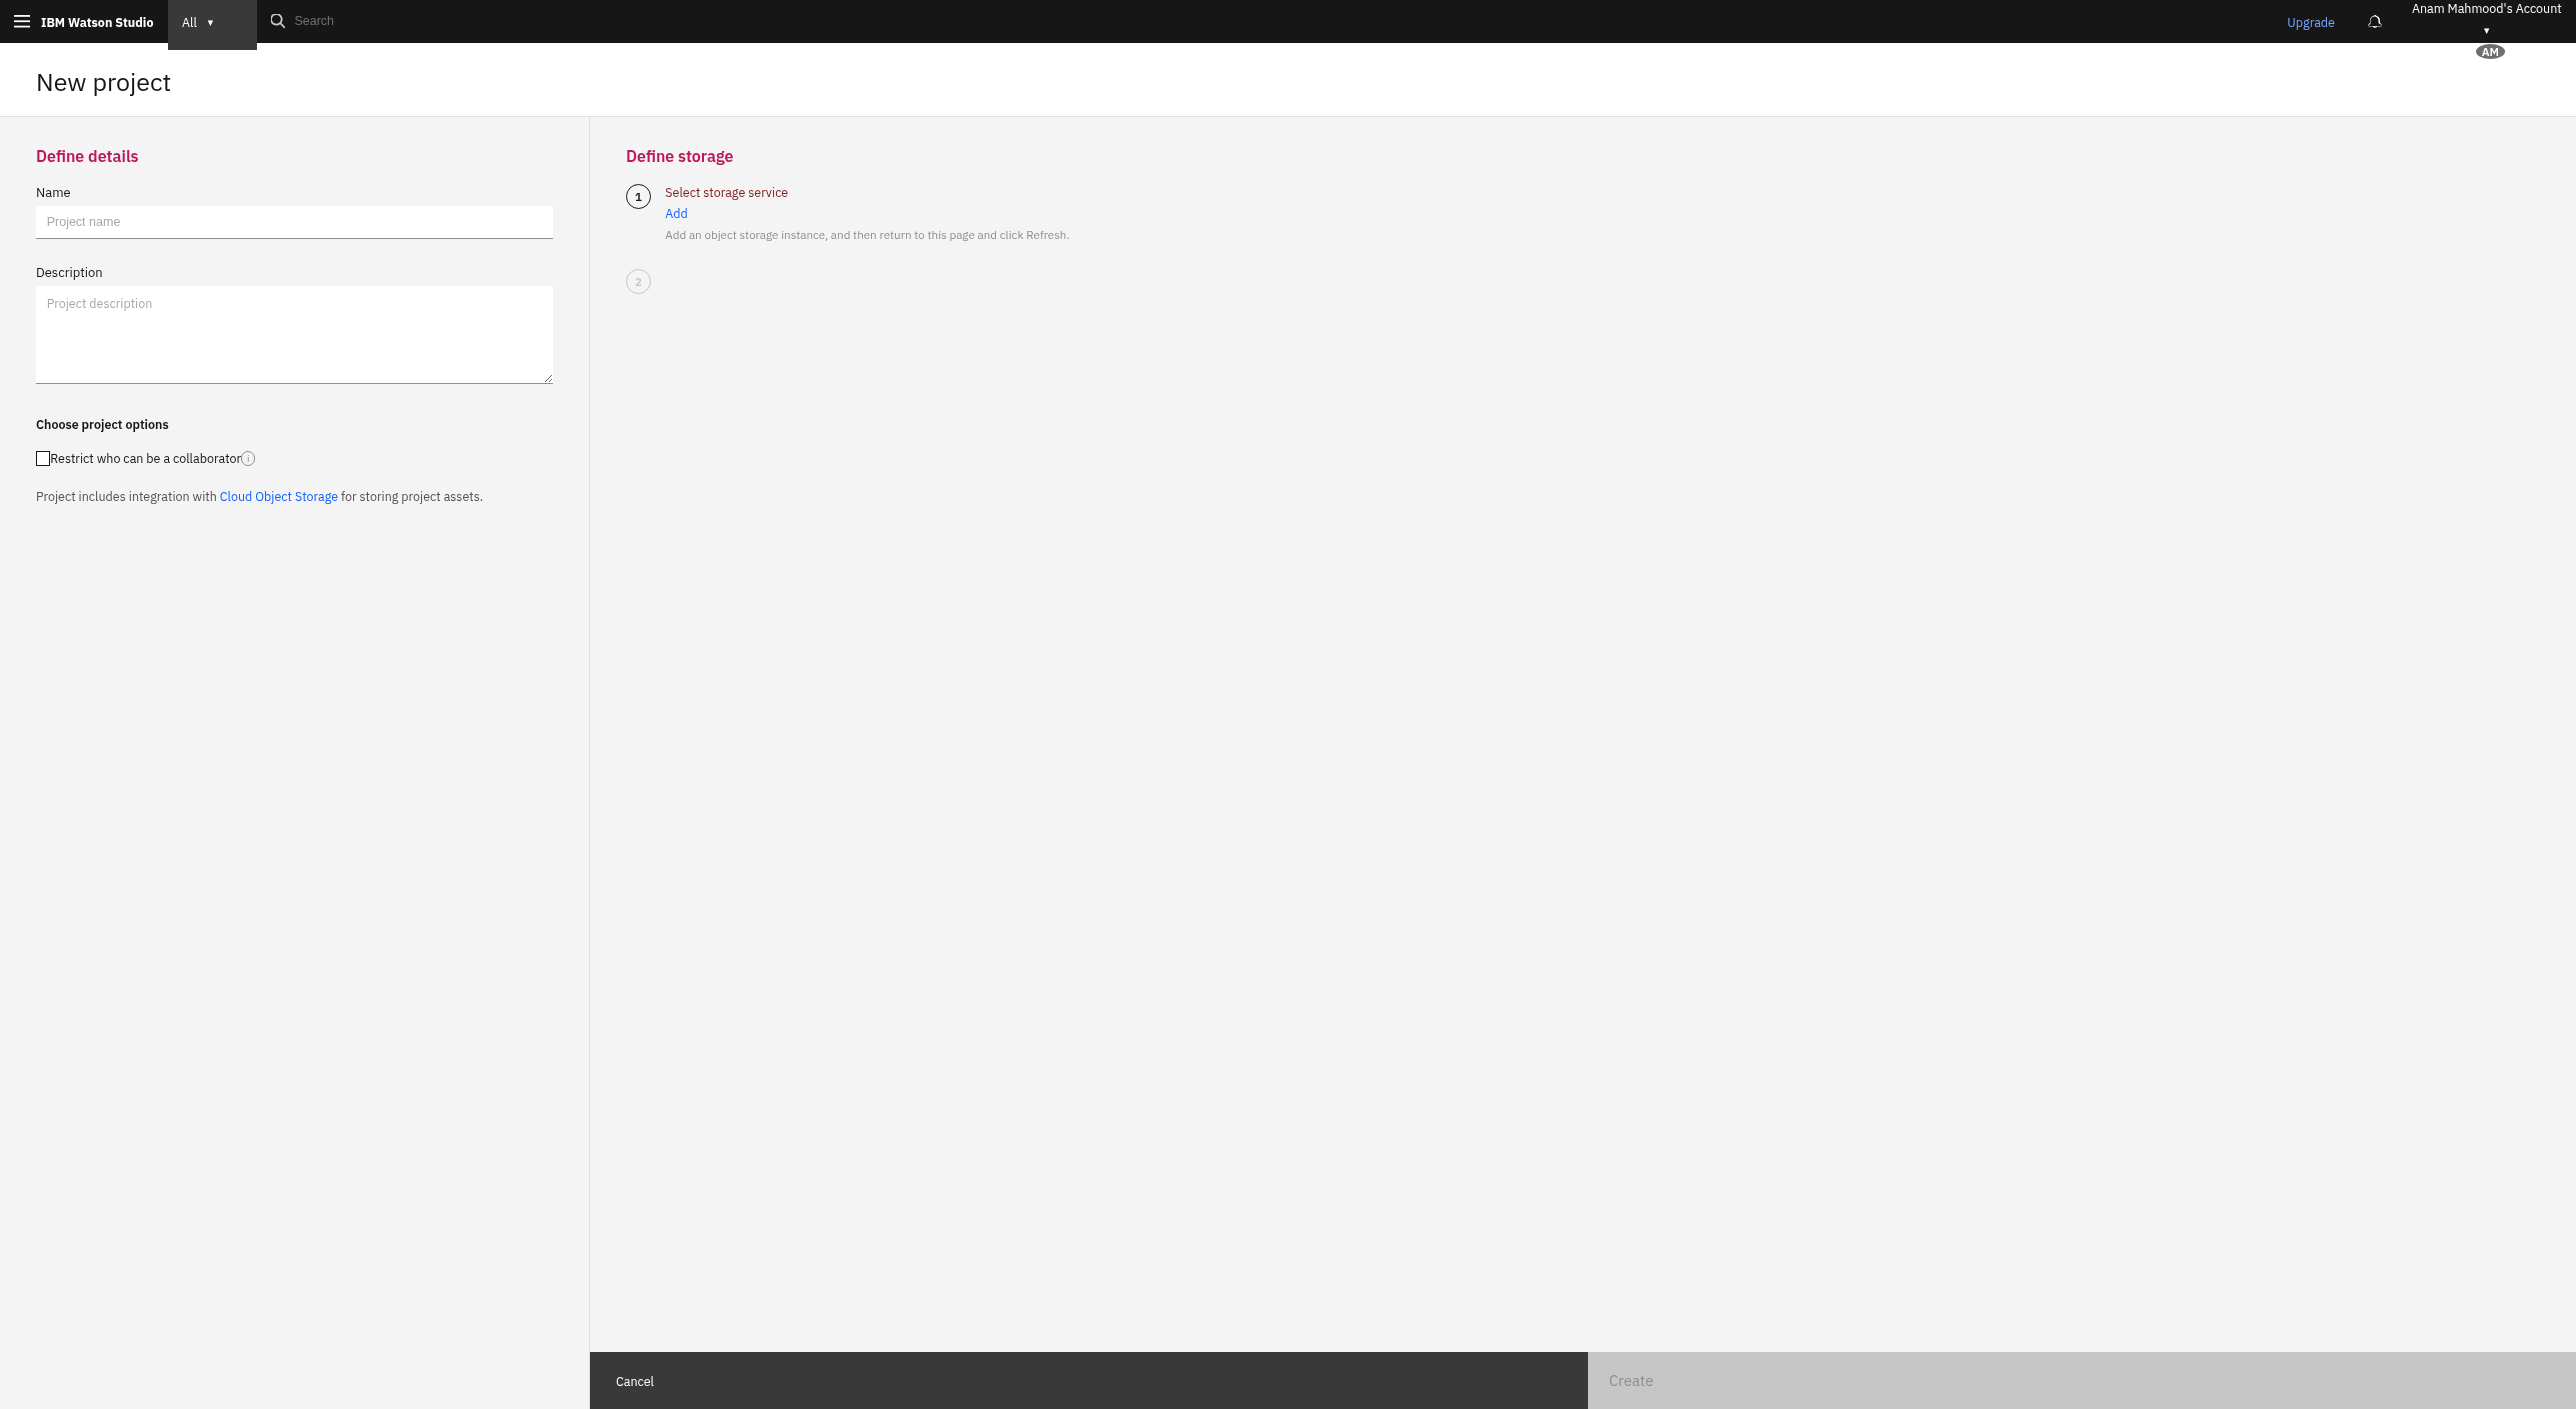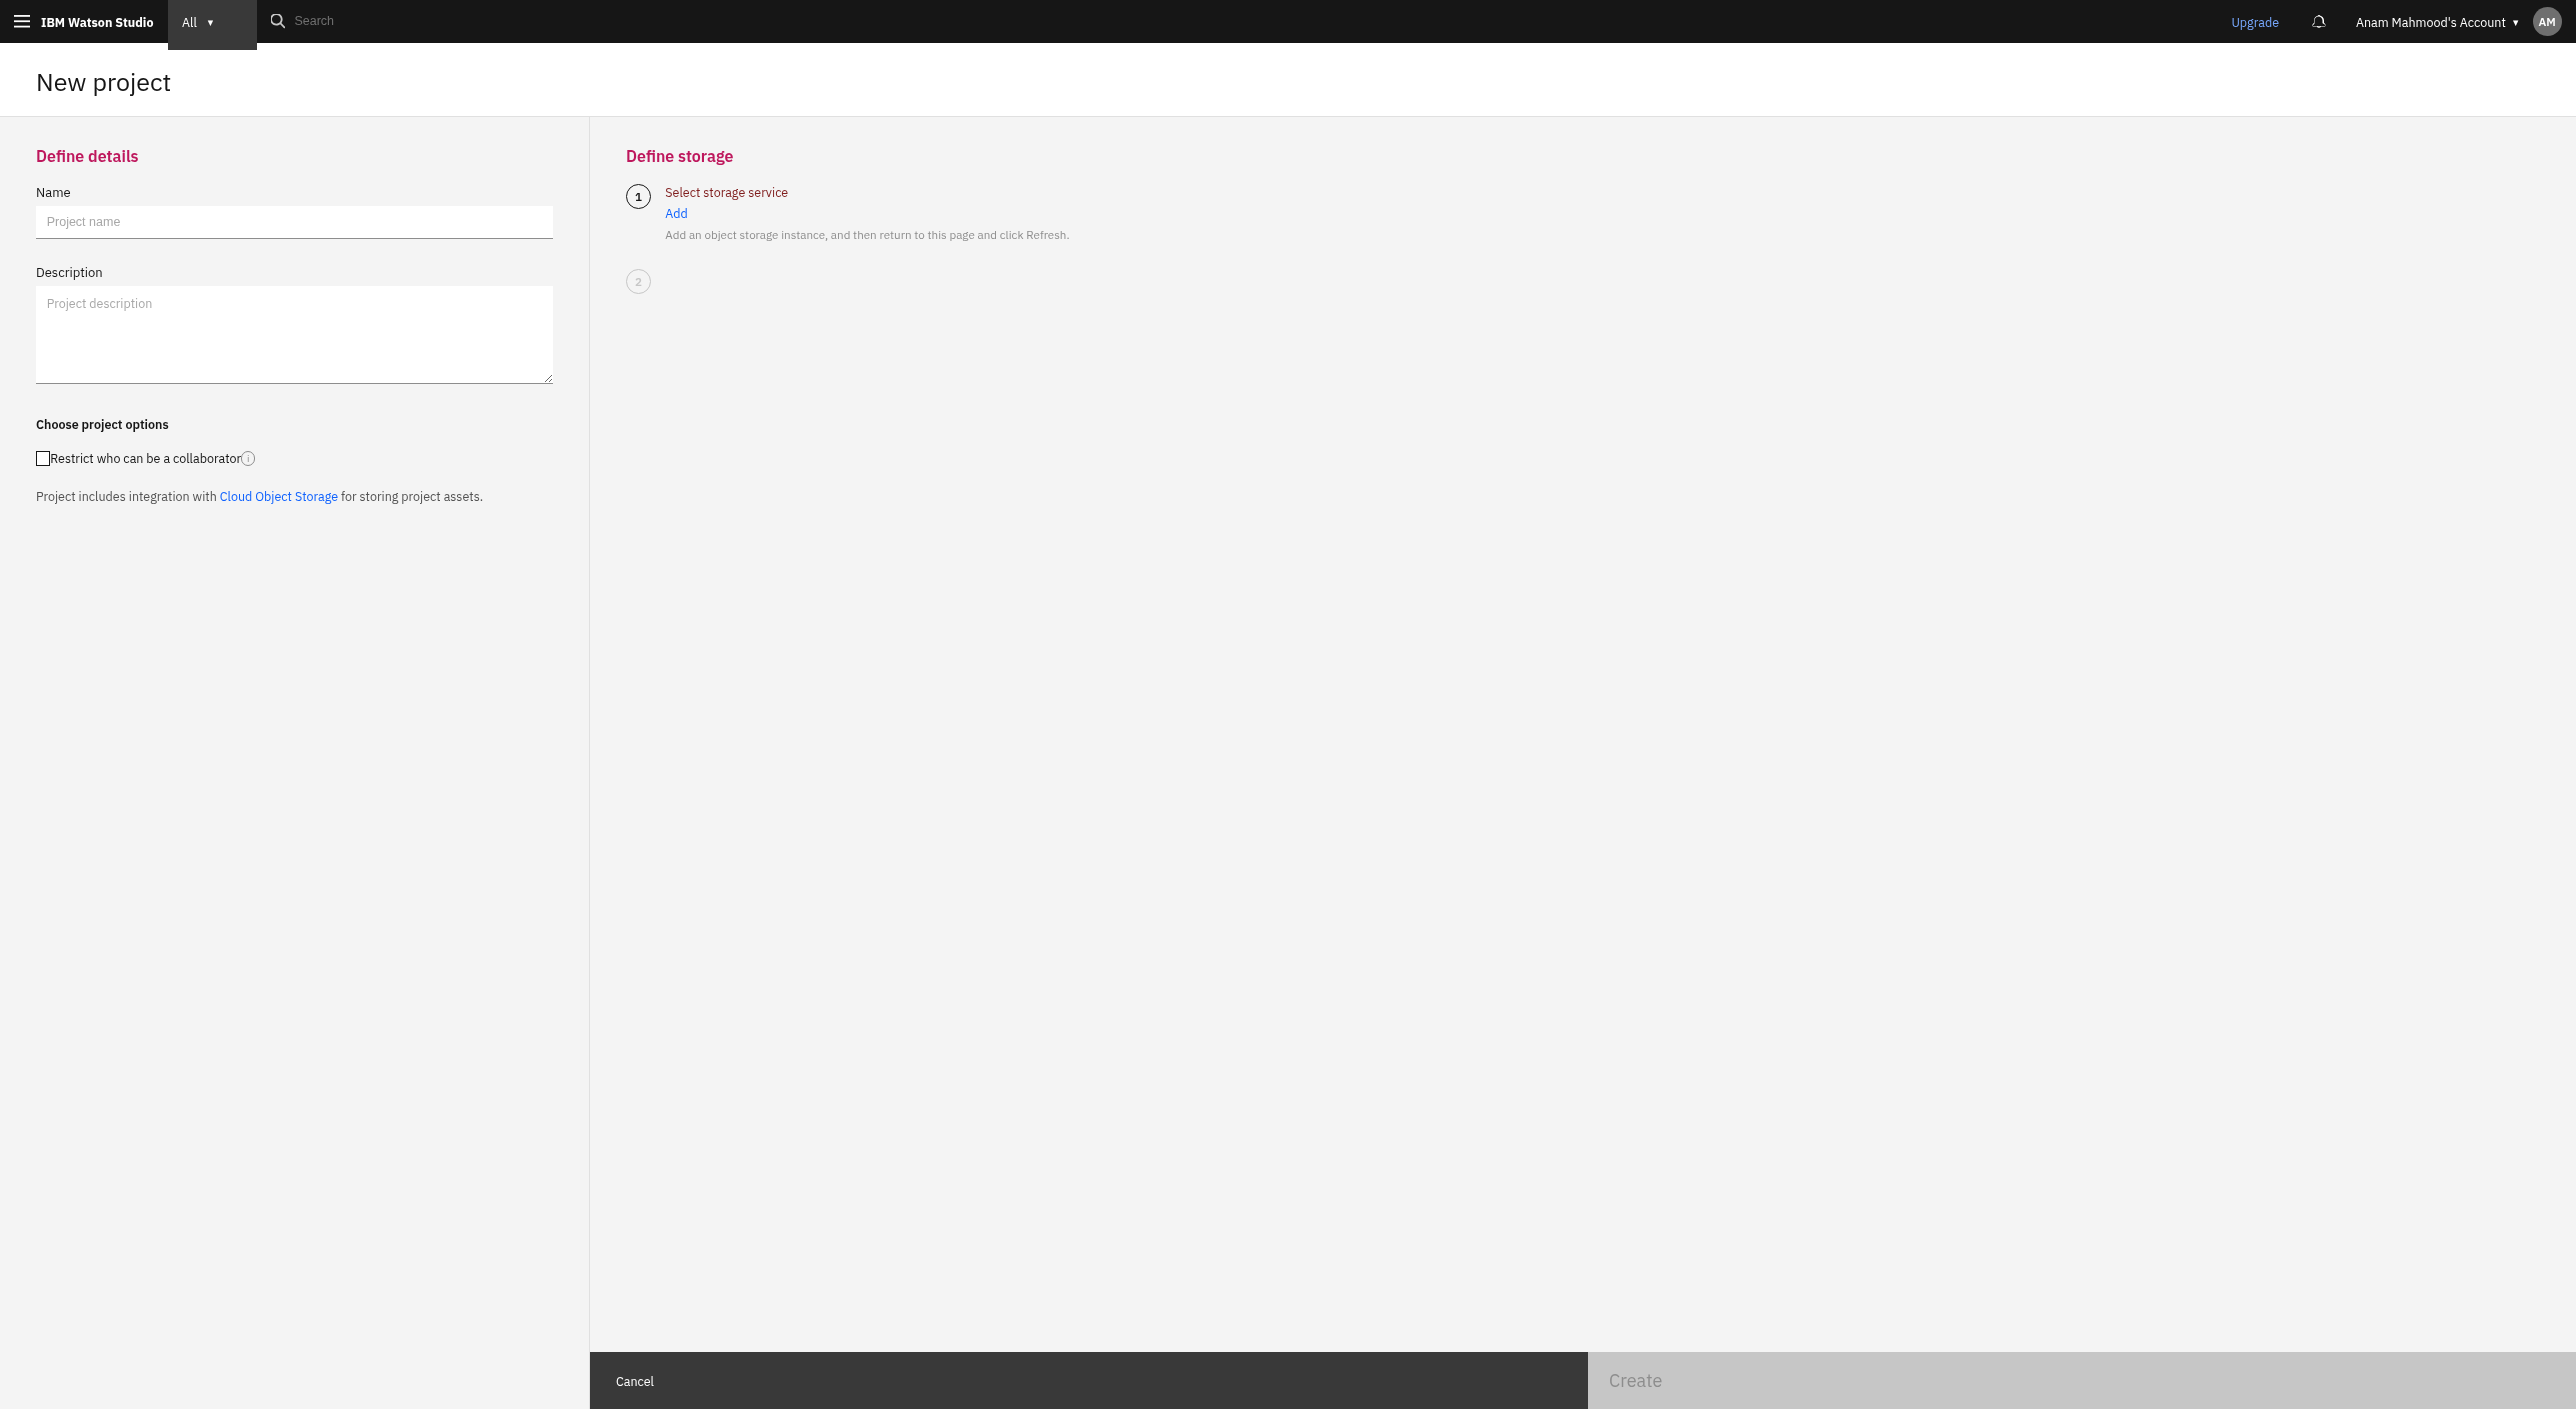--- a/index.html
+++ b/index.html
@@ -118,20 +118,21 @@
 
     .header-account {
       display: flex;
       align-items: center;
       gap: 7.2px;
       padding: 0 14.3px;
       color: #fff;
       font-size: 12.5px;
       cursor: pointer;
       height: 100%;
+      flex-direction: column;
     }
 
     .header-account .chevron {
       font-size: 10.7px;
     }
 
     .avatar {
       width: 29px;
       height: 29px;
       border-radius: 50%;
@@ -376,21 +377,21 @@
       font-family: inherit;
       font-weight: 400;
       text-align: left;
       padding: 0 26px;
     }
 
     .btn-create {
       flex: 1;
       background: #c6c6c6;
       color: #8d8d8d;
-      font-size: 18px;
+      font-size: 15px;
       border: none;
       cursor: not-allowed;
       font-family: inherit;
       font-weight: 400;
       text-align: left;
       padding: 0 21.5px;
     }
   </style>
 </head>
 <body>

